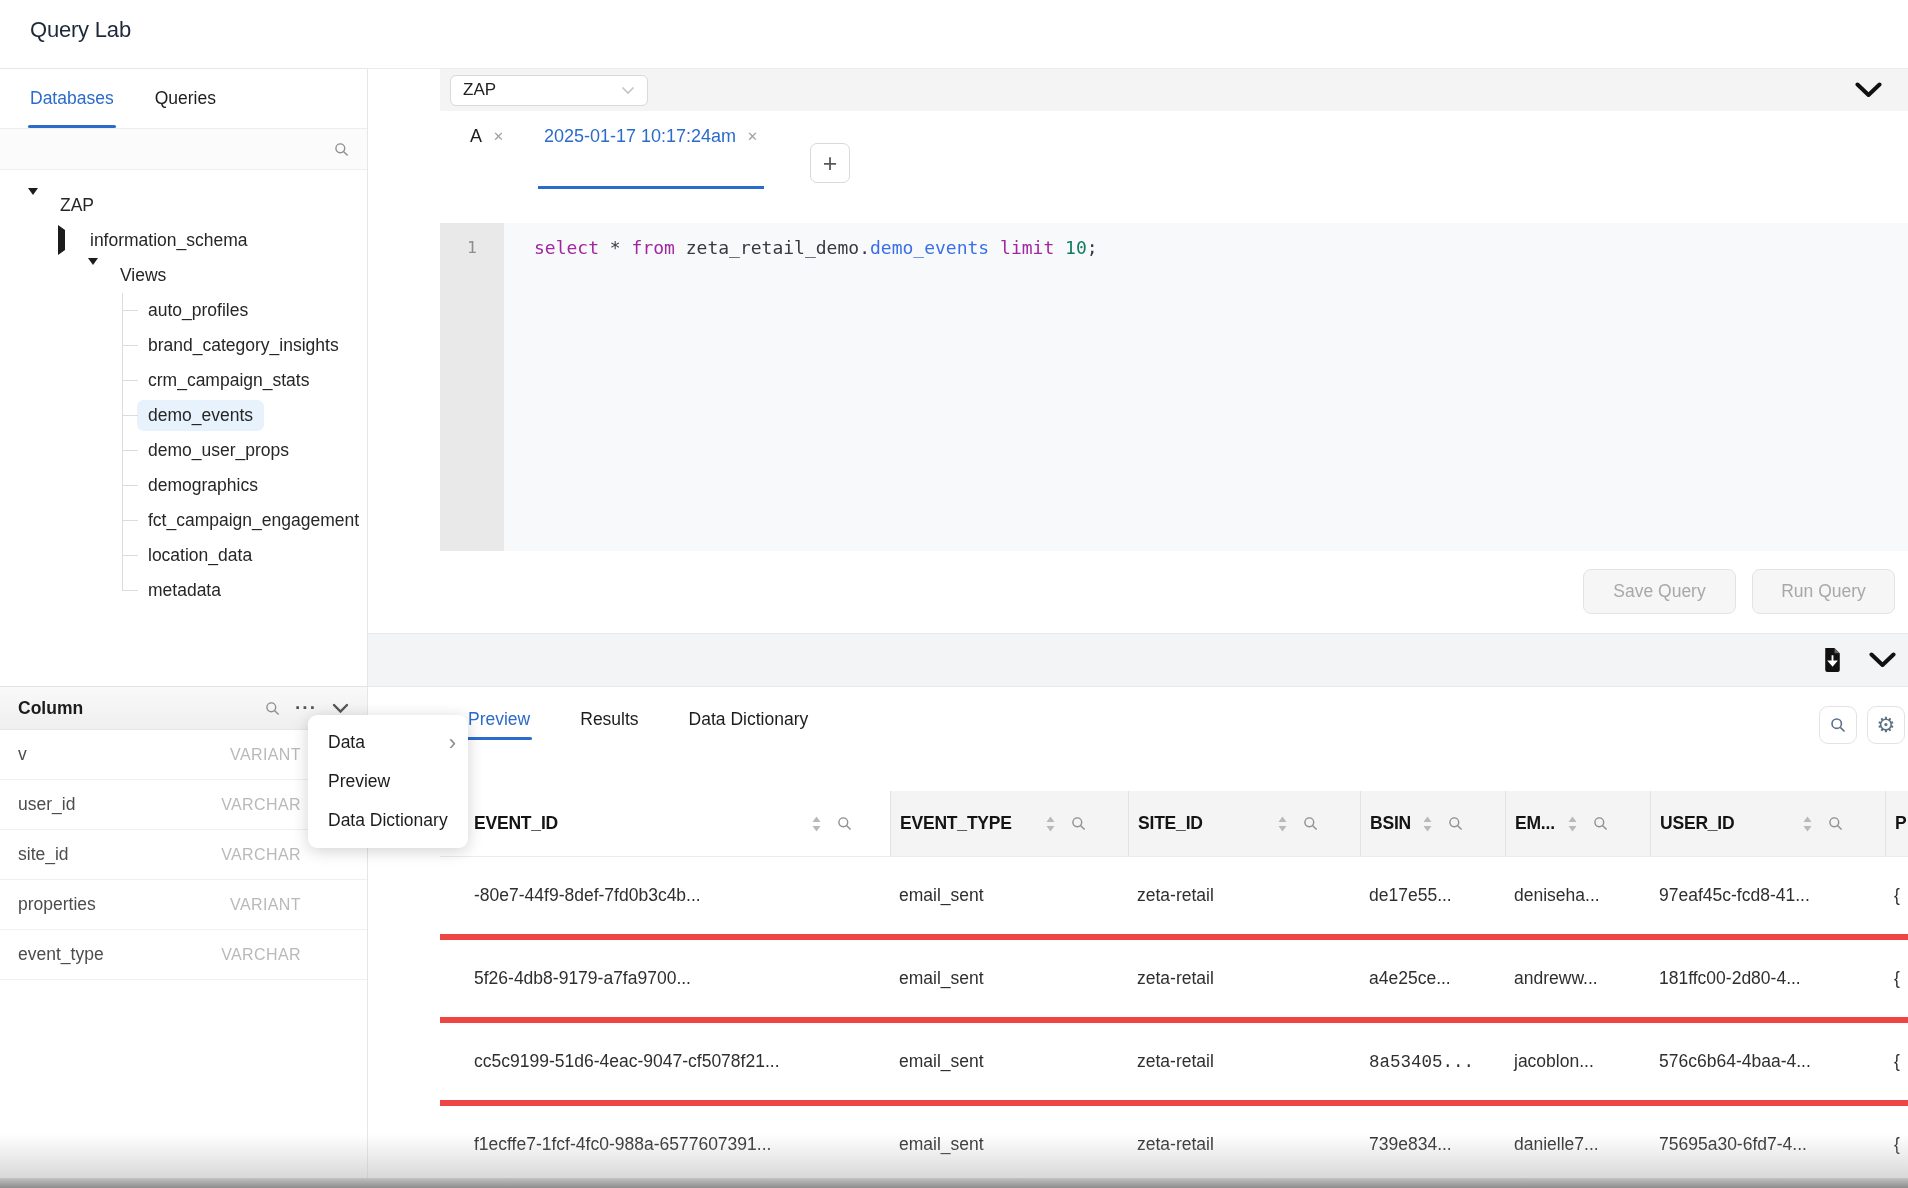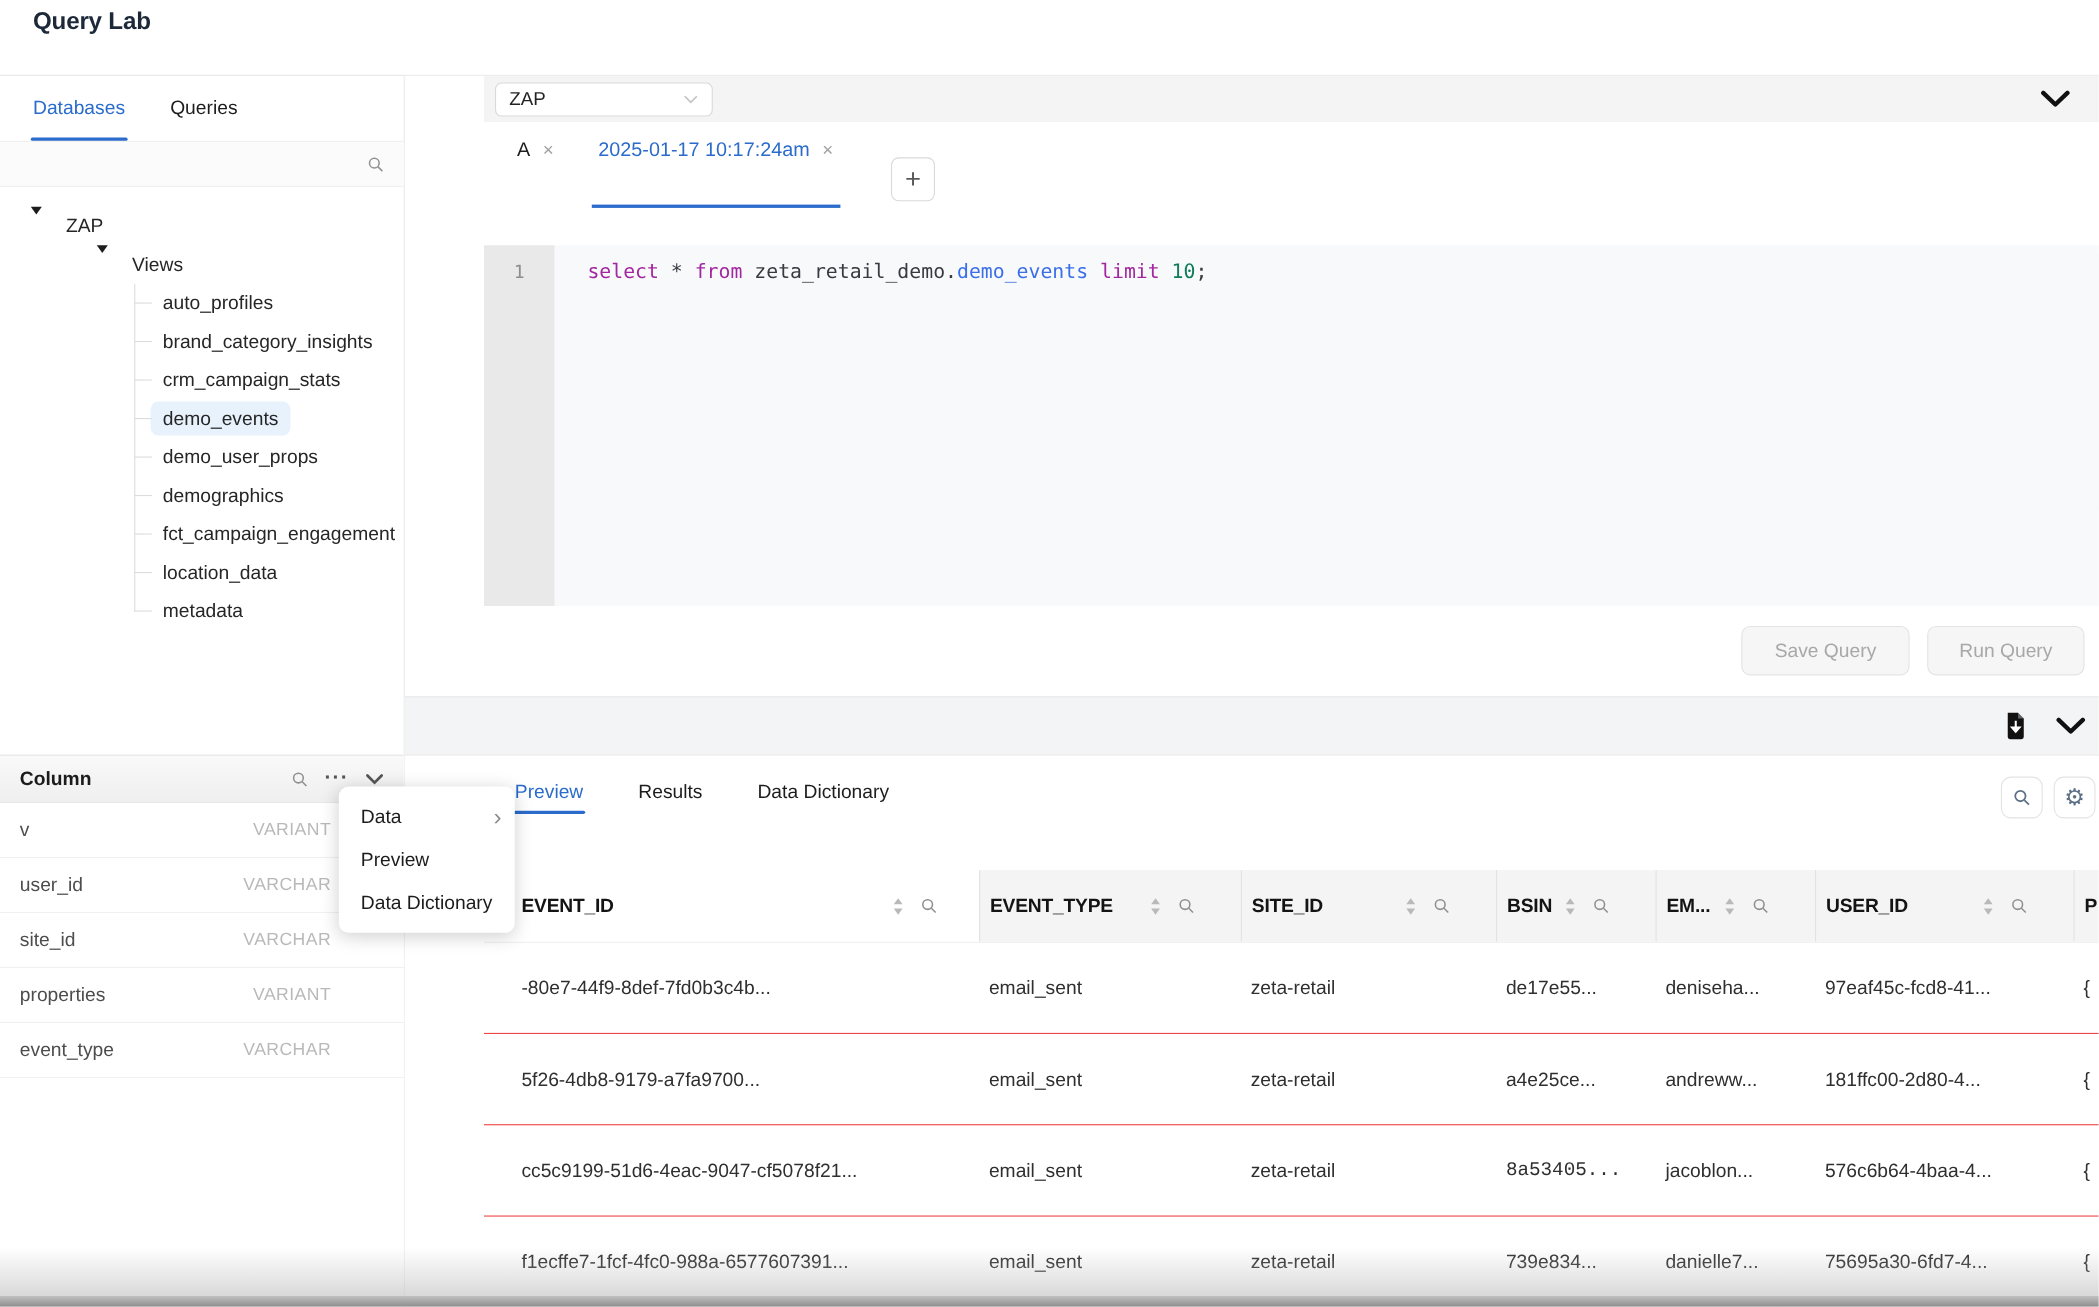--- a/index.html
+++ b/index.html
@@ -3,21 +3,21 @@
 <meta charset="utf-8">
 <style>
   * { box-sizing: border-box; margin: 0; padding: 0; }
   html,body { width:1908px; height:1188px; }
   body {
     position: relative; overflow: hidden; background:#fff;
     font-family:"Liberation Sans", sans-serif; color:#1d1d1d;
   }
   
   .app-header { position:absolute; left:0; top:0; right:0; height:68px; background:#fff; }
-  .app-title { position:absolute; left:30px; top:6px; font-size:22px; font-weight:bold; color:#1d2939; letter-spacing:-0.2px; }
+  .app-title { position:absolute; left:30px; top:17px; font-size:22px; font-weight:normal; color:#1d2939; letter-spacing:-0.2px; }
 
   
   .sidebar { position:absolute; left:0; top:68px; width:368px; bottom:0; background:#fff; border-right:1px solid #e6e6e6; border-top:1px solid #e7e7e7; }
   .side-tabs { height:60px; display:flex; align-items:center; gap:41px; padding-left:30px; border-bottom:1px solid #ededed; }
   .s-tab { position:relative; height:100%; display:flex; align-items:center; font-size:17.5px; color:#1d1d1d; cursor:pointer; }
   .s-tab.active { color:#2a6bcb; }
   .s-tab.active::after { content:""; position:absolute; left:-2px; right:-2px; bottom:0; height:3px; background:#2a6bcb; border-radius:2px; }
   .side-search { position:relative; height:41px; background:#fbfbfb; border-bottom:1px solid #f0f0f0; }
   .side-search input { position:absolute; inset:0; border:none; background:transparent; outline:none; padding:0 48px 0 18px; font-size:16px; }
   .side-search .mag { position:absolute; right:18px; top:13px; }
@@ -89,21 +89,21 @@
   .gear-glyph { font-size:21px; color:#5d7085; }
 
   .grid { position:absolute; top:104px; left:72px; right:0; bottom:0; overflow:hidden; }
   .thead { display:flex; height:66px; border-bottom:1px solid #ebebeb; }
   .th { display:flex; align-items:center; font-weight:bold; font-size:17.5px; color:#141414; letter-spacing:-0.2px; overflow:hidden; white-space:nowrap; flex:0 0 auto; }
   .th.first { background:#fff; padding-left:34px; }
   .th.rest { background:#f4f4f5; border-left:1px solid #e2e2e2; padding-left:9px; }
   .th .hicons { margin-left:auto; display:flex; align-items:center; gap:15px; padding-right:42px; }
   .th.first .hicons { padding-right:38px; }
   .th.partial { background:#f4f4f5; border-left:1px solid #e2e2e2; padding-left:9px; }
-  .tr { display:flex; height:83px; align-items:center; border-bottom:1px solid #ef4444; }
+  .tr { display:flex; height:83px; align-items:center; border-bottom:6px solid #ef4444; }
   .td { font-size:17.5px; color:#2f2f2f; overflow:hidden; white-space:nowrap; flex:0 0 auto; }
   .td.first { padding-left:34px; } .td.rest { padding-left:9px; }
 
   .bottom-fade { position:absolute; left:0; right:0; bottom:10px; height:44px; background:linear-gradient(rgba(255,255,255,0), rgba(185,185,185,.55)); pointer-events:none; z-index:40; }
   .bottom-scrollbar { position:absolute; left:0; right:0; bottom:0; height:10px; background:linear-gradient(#c2c2c2,#8d8d8d); z-index:41; }
 </style>
 </head>
 <body>
 
 <svg width="0" height="0" style="position:absolute">
@@ -127,20 +127,24 @@
   <div class="side-search">
     <input style="">
     <svg class="mag" width="15" height="15" viewBox="0 0 15 15">
         <use href="#ic-mag"></use>
       </svg>
   </div>
   <div class="tree">
       <div class="tree-row lvl0">
         <span class="caret"><span class="caret-down"></span></span>
         <span class="tree-label">ZAP</span>
+      </div>
+      <div class="tree-row lvl1">
+        <span class="caret"><span class="caret-right"></span></span>
+        <span class="tree-label">information_schema</span>
       </div>
       <div class="tree-row lvl2">
         <span class="caret"><span class="caret-down"></span></span>
         <span class="tree-label">Views</span>
       </div>
       <div class="tree-leaves">
         <div class="tree-leaf">
           <span class="leaf-label">auto_profiles</span>
         </div>
         <div class="tree-leaf">

